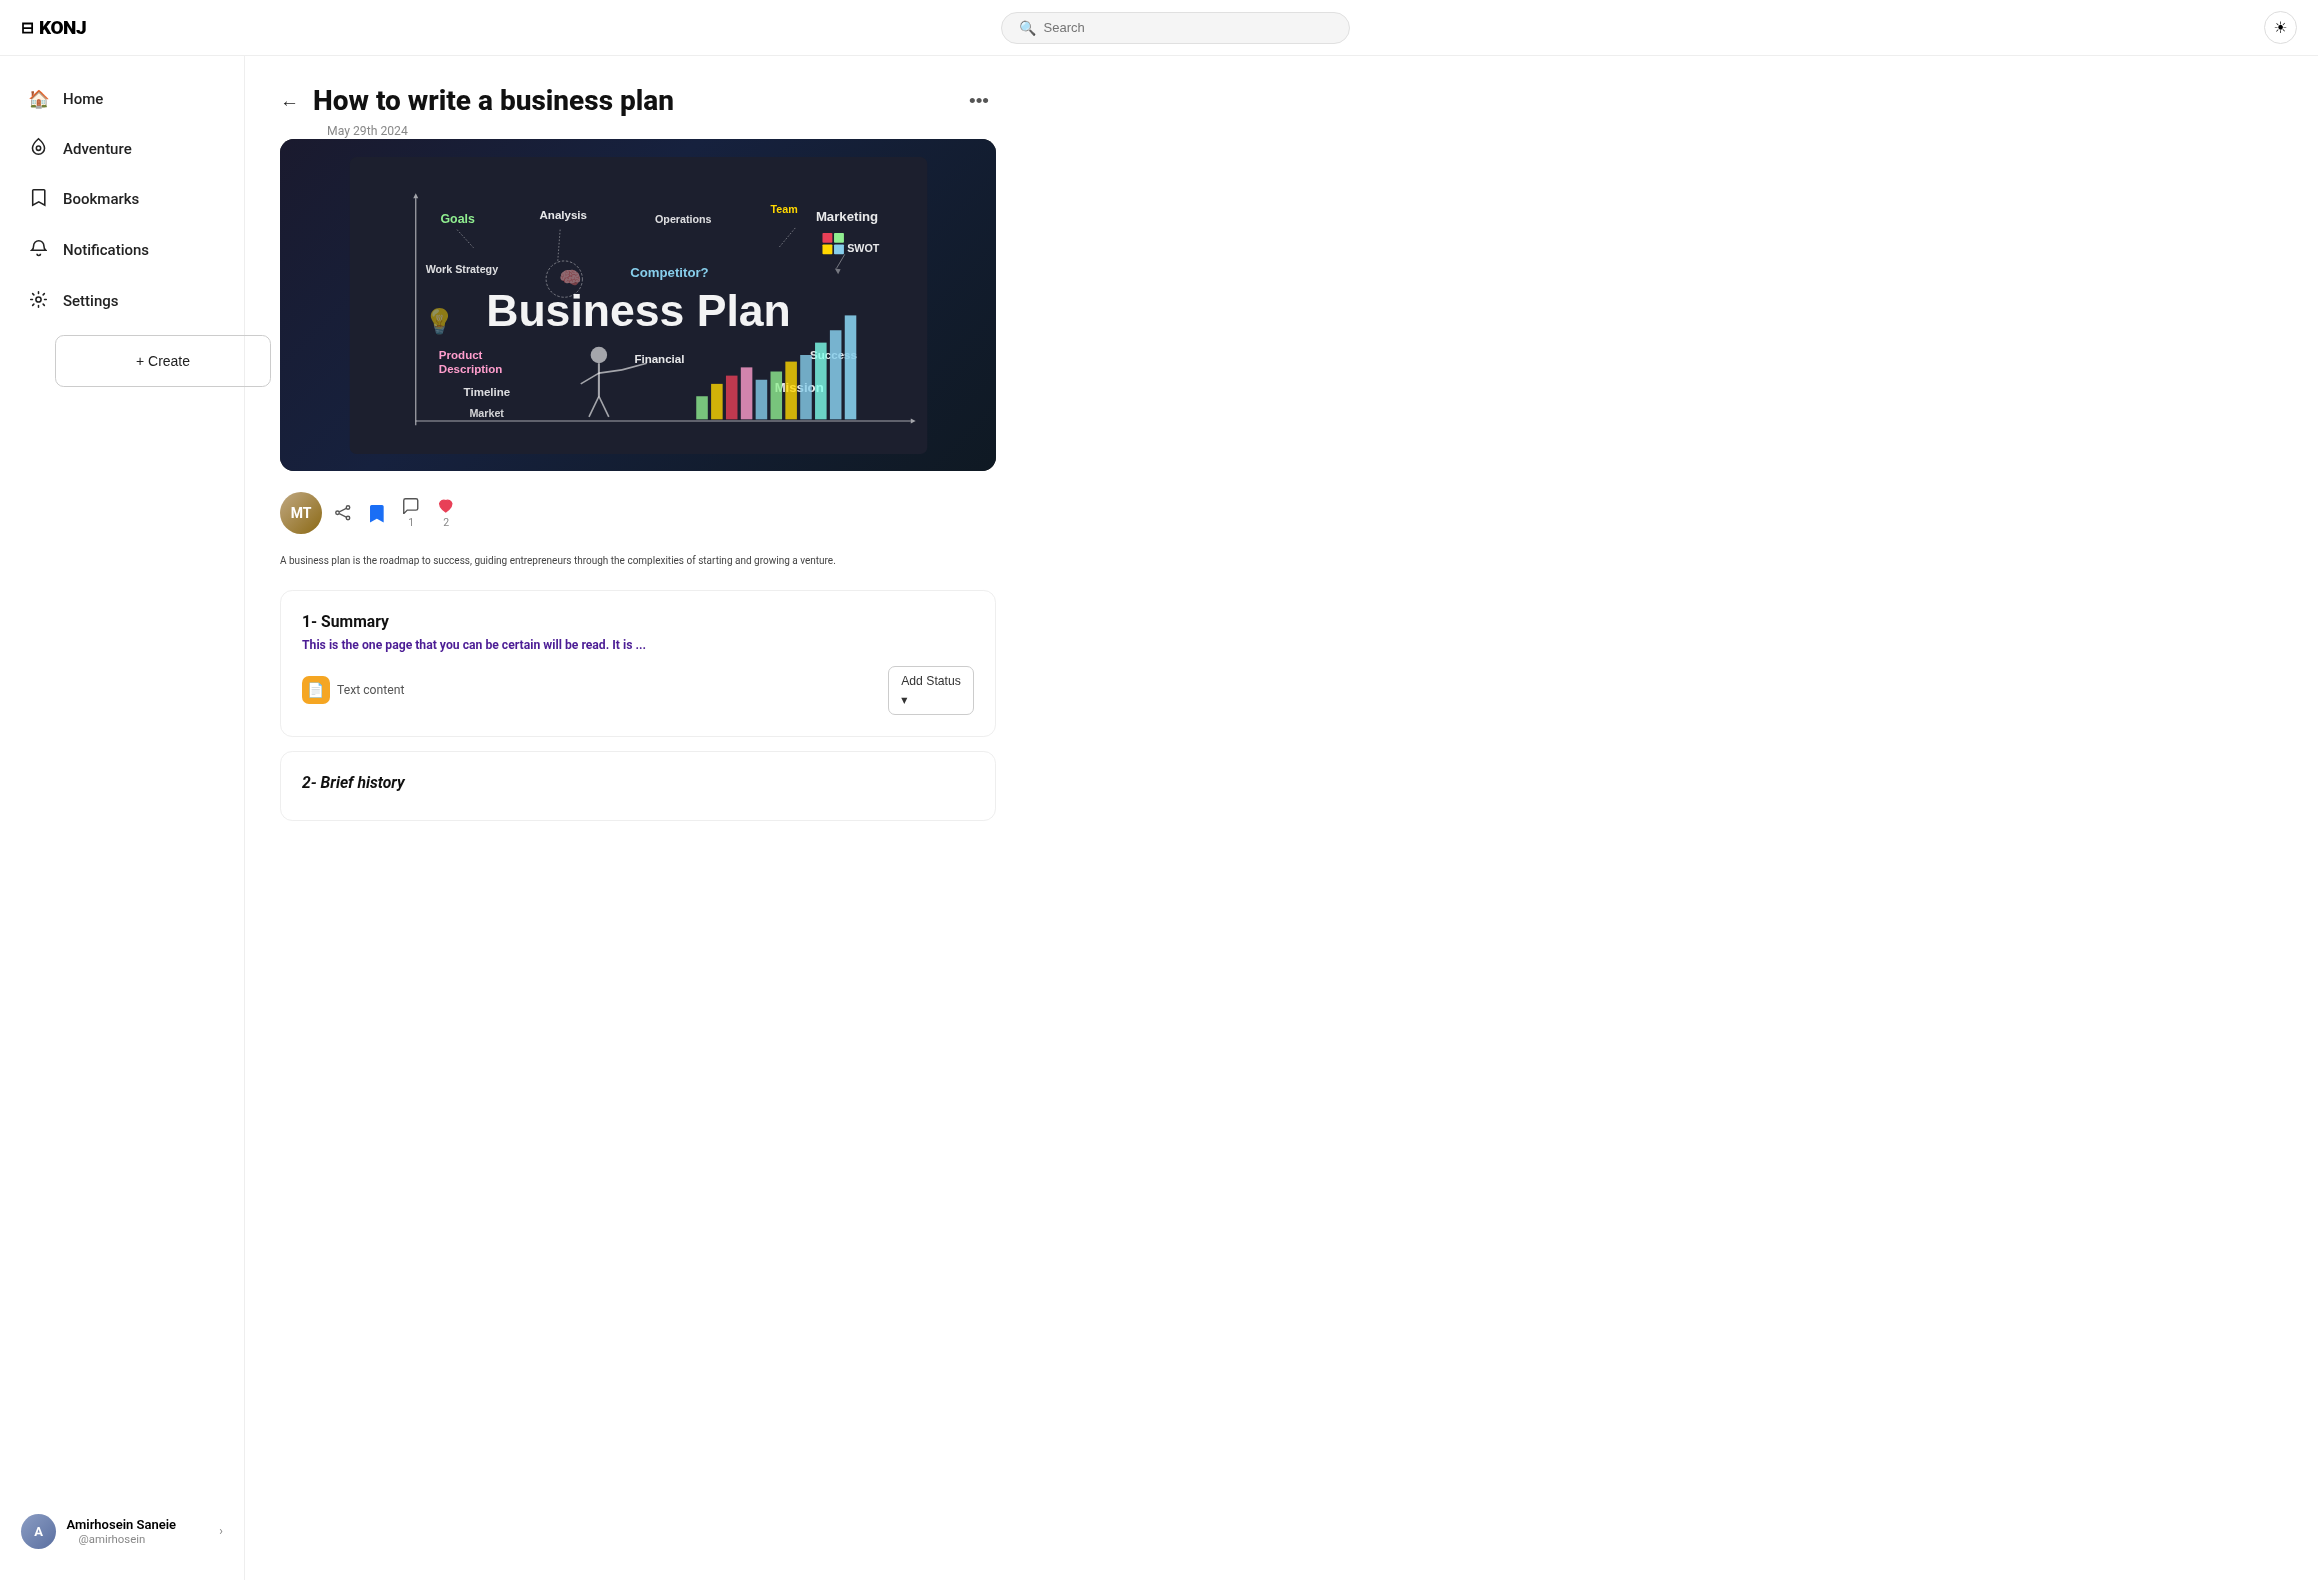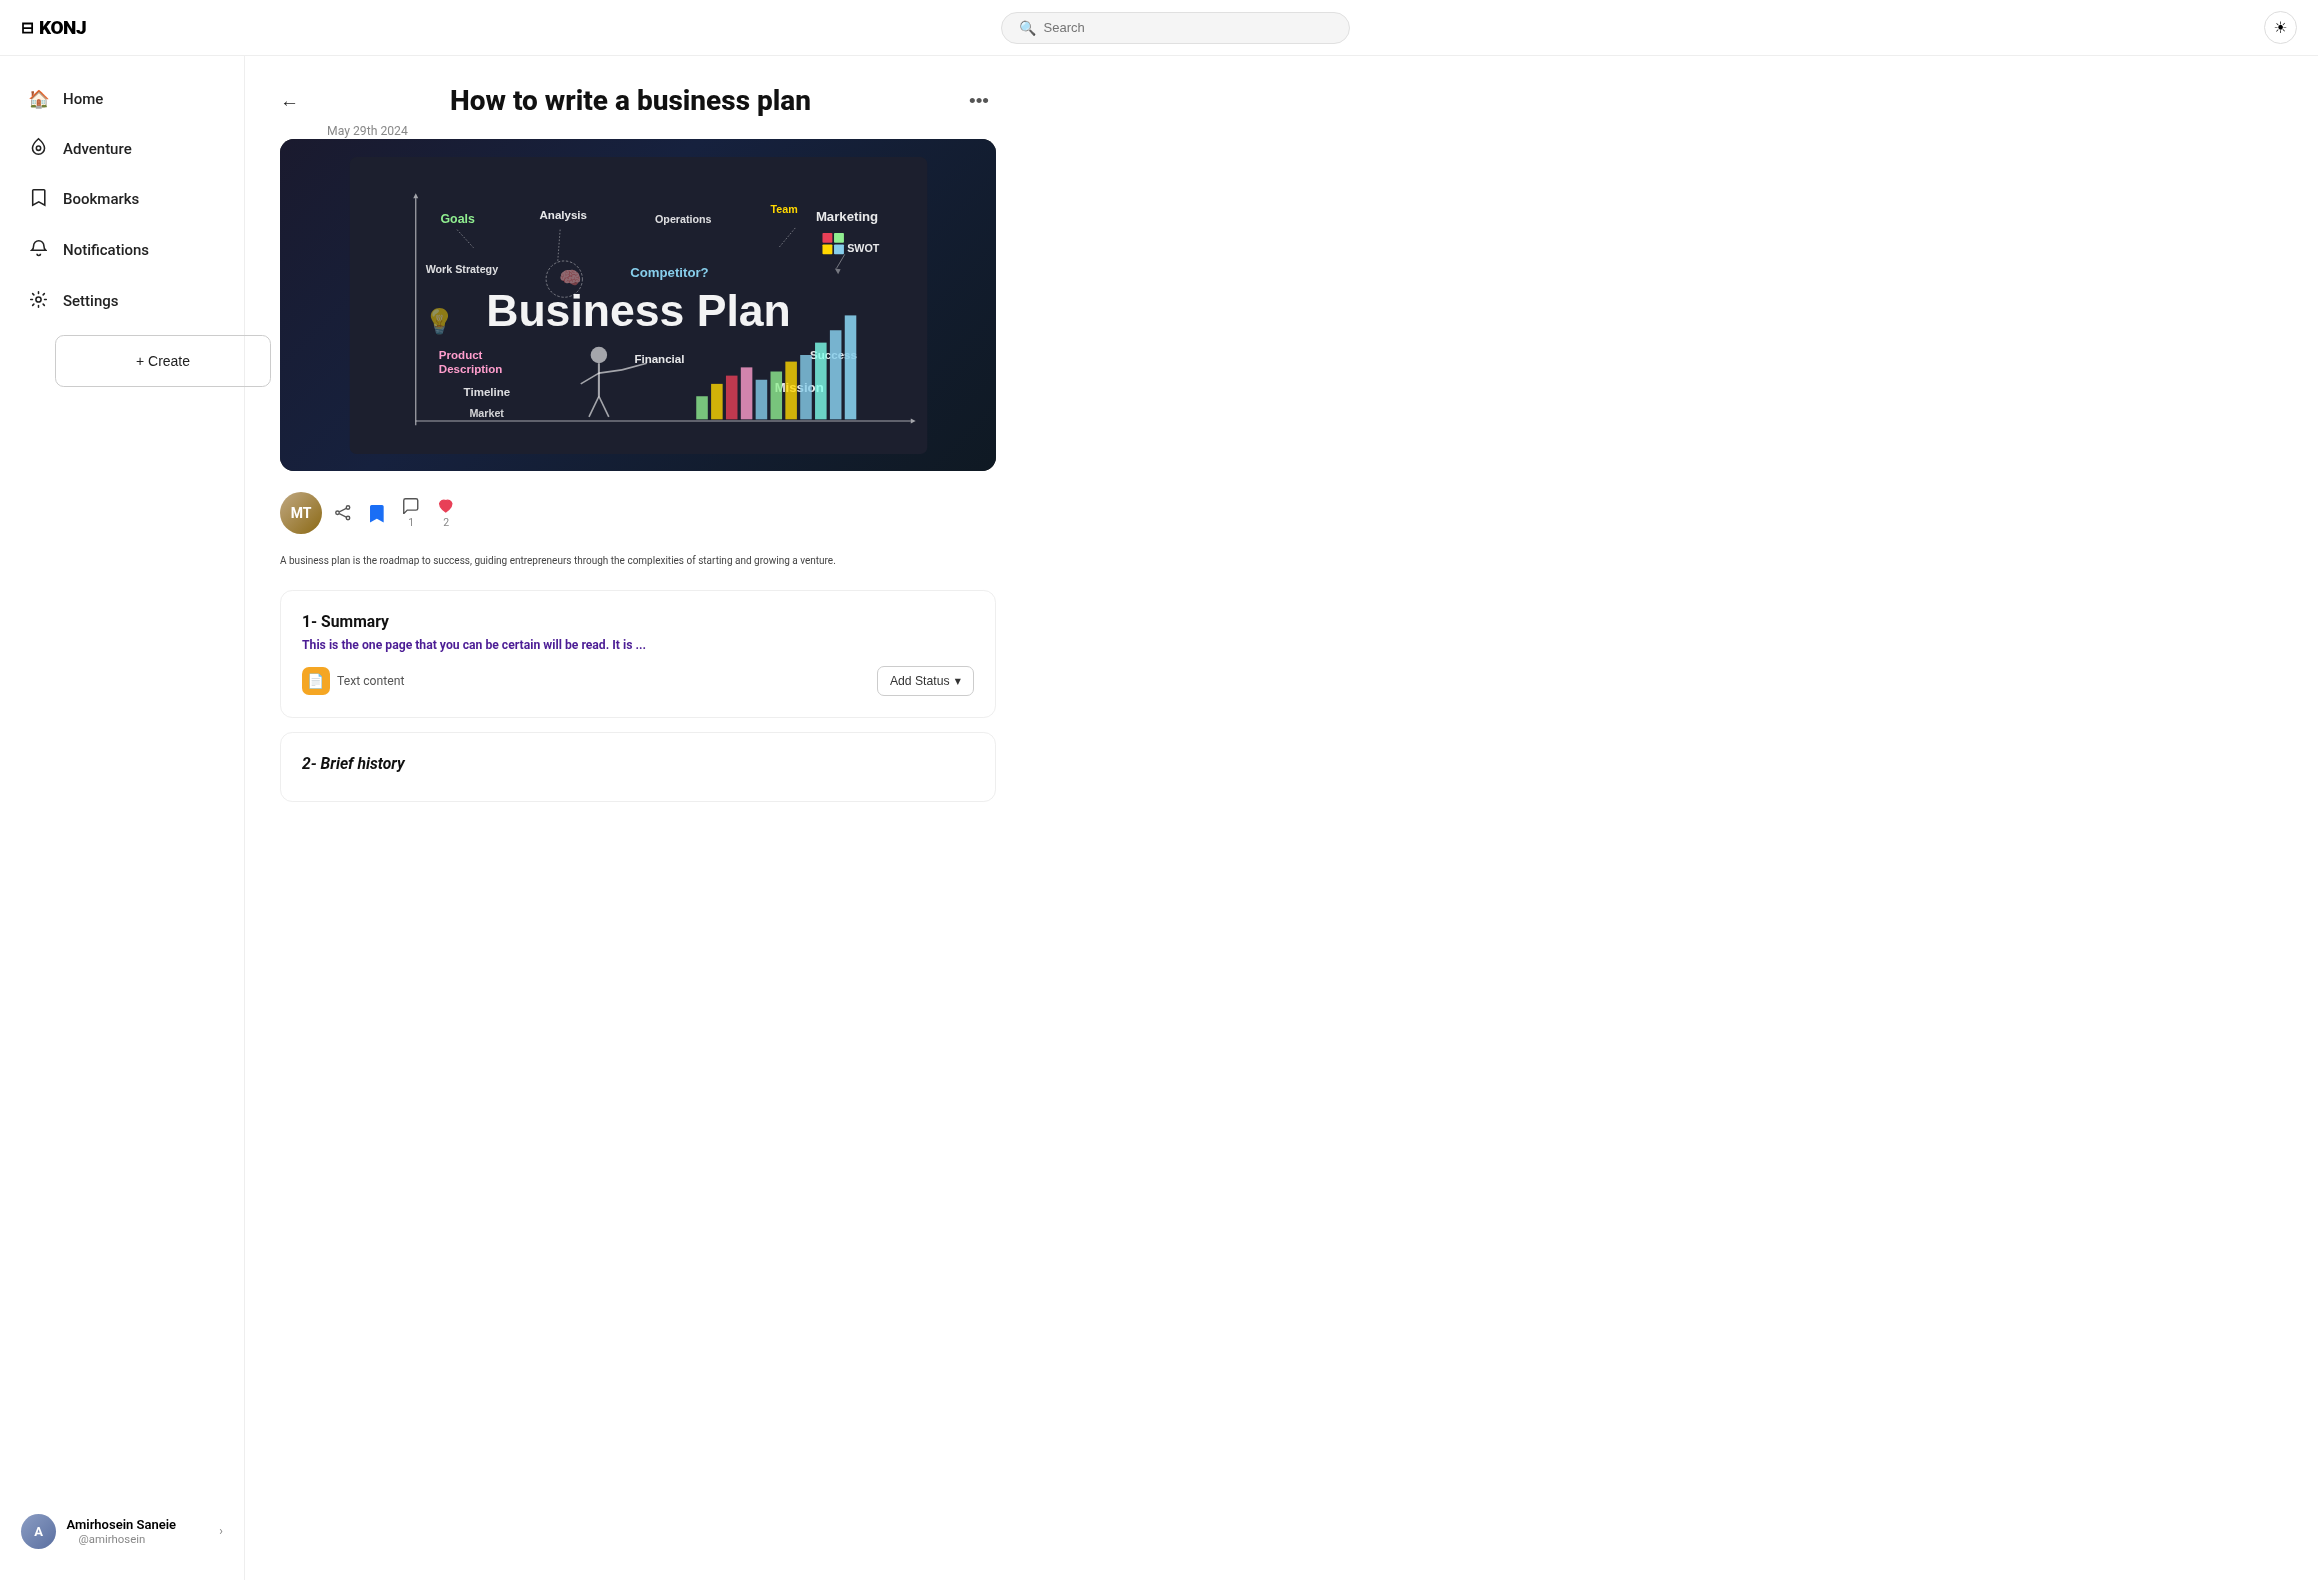--- a/index.html
+++ b/index.html
@@ -66,21 +66,21 @@
     .chevron { margin-left: auto; color: #888; font-size: 12.2px; }
 
     
     .main { margin-left: 245px; flex: 1; overflow-y: auto; padding: 28px 35px; max-width: 786px; }
 
     
     .article-header {
       display: flex; align-items: center; gap: 14px; margin-bottom: 7px;
     }
     .back-btn { cursor: pointer; font-size: 19px; color: #222; background: none; border: none; }
-    .article-title { font-size: 28px; font-weight: 800; color: #111; flex: 1; text-align: center; }
+    .article-title { font-size: 28px; font-weight: 800; color: #111; flex: 1; }
     .more-btn { background: none; border: none; cursor: pointer; font-size: 19px; color: #555; padding: 3.5px 7px; border-radius: 5.2px; }
     .article-date { font-size: 12.2px; color: #888; margin-left: 47px; margin-bottom: 1px; }
 
     
     .hero-image {
       width: 100%; border-radius: 14px; overflow: hidden;
       margin-bottom: 21px; background: #1a1a1a;
       height: 332px; position: relative;
     }
     .hero-canvas {
@@ -138,21 +138,21 @@
       font-size: 12.2px; color: #555;
     }
     .content-icon {
       width: 28px; height: 28px; border-radius: 7px;
       background: #f5a623; display: flex; align-items: center; justify-content: center;
       font-size: 14px; color: #fff;
     }
     .status-btn {
       display: flex; align-items: flex-start; gap: 5.2px;
       border: 1.3px solid #ccc; border-radius: 7px; padding: 7px 12.2px;
-      background: transparent; cursor: pointer; font-size: 12.2px; color: #333;
+      background: transparent; cursor: pointer; font-size: 12.2px; color: #333; flex-direction: column;
     }
 
     .section-card-2 { border: 1.3px solid #eee; border-radius: 12.2px; padding: 21px; margin-bottom: 14px; font-style: italic; }
   </style>
 </head>
 <body>
 
 <header class="topbar">
   <div class="logo">
     <span class="logo-icon">⊟</span>

